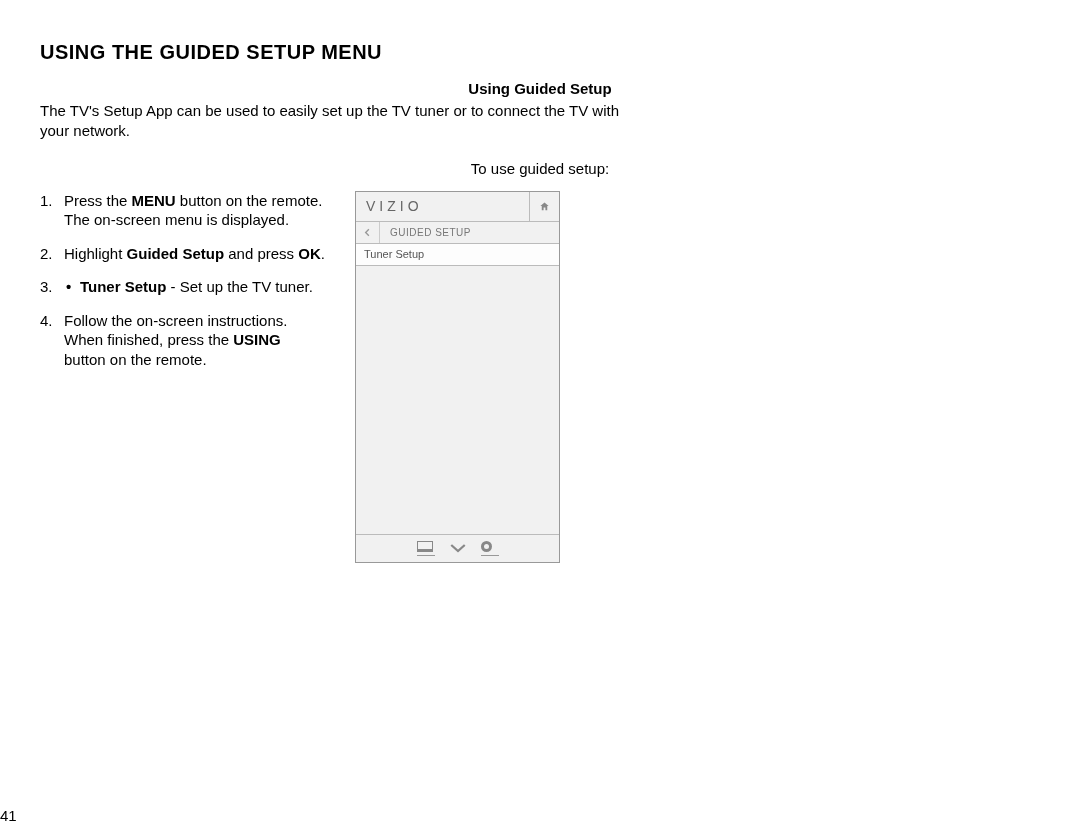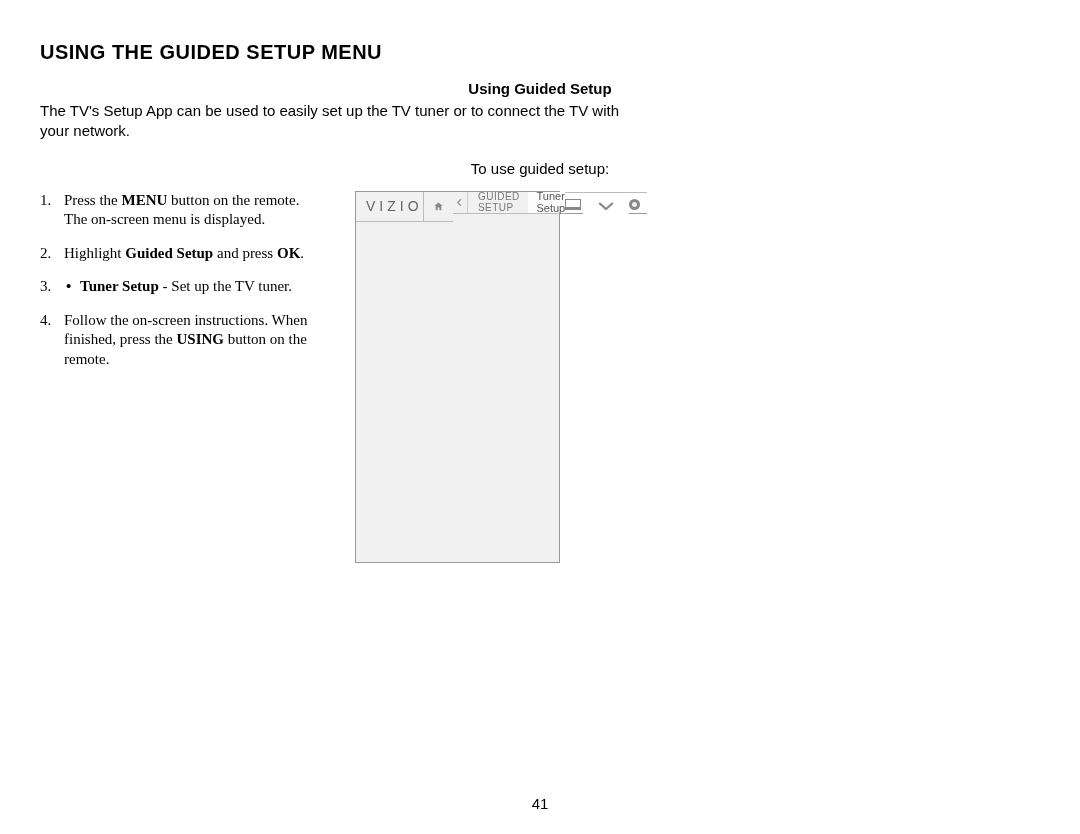--- a/index.html
+++ b/index.html
@@ -49,21 +49,20 @@
     list-style: none;
     counter-reset: step;
     font-size: 15px;
     line-height: 1.3;
   }
   ol.steps > li {
     counter-increment: step;
     position: relative;
     padding-left: 24px;
     margin-bottom: 14px;
-    font-family: Liberation Serif, serif;
   }
   ol.steps > li::before {
     content: counter(step) ".";
     position: absolute;
     left: 0;
     top: 0;
   }
   ul.sub {
     list-style: none;
     margin: 10px 0 2px 0;
@@ -82,21 +81,21 @@
   }
   .b { font-weight: 700; }
 
   
   .tv-menu {
     width: 205px;
     height: 372px;
     border: 1px solid #999;
     background: #f1f1f1;
     display: flex;
-    flex-direction: row;
+    flex-direction: column;
     font-size: 12px;
     color: #555;
   }
   .tv-header {
     display: flex;
     align-items: stretch;
     border-bottom: 1px solid #bbb;
     height: 30px;
   }
   .tv-brand {
@@ -183,24 +182,23 @@
   .footer-underline {
     border-bottom: 1px solid #999;
     padding-bottom: 2px;
     display: flex;
     align-items: center;
     justify-content: center;
   }
 
   .page-number {
     position: absolute;
-    bottom: 22px;
+    bottom: 10px;
     left: 0;
     width: 100%;
-    text-align: center;
     font-size: 15px;
   }
   svg.sm { width: 11px; height: 11px; }
 </style>
 </head>
 <body>
 
 <div class="page">
   <h1 class="section-title">USING THE GUIDED SETUP MENU</h1>
   <h2 class="subsection-title">Using Guided Setup</h2>

